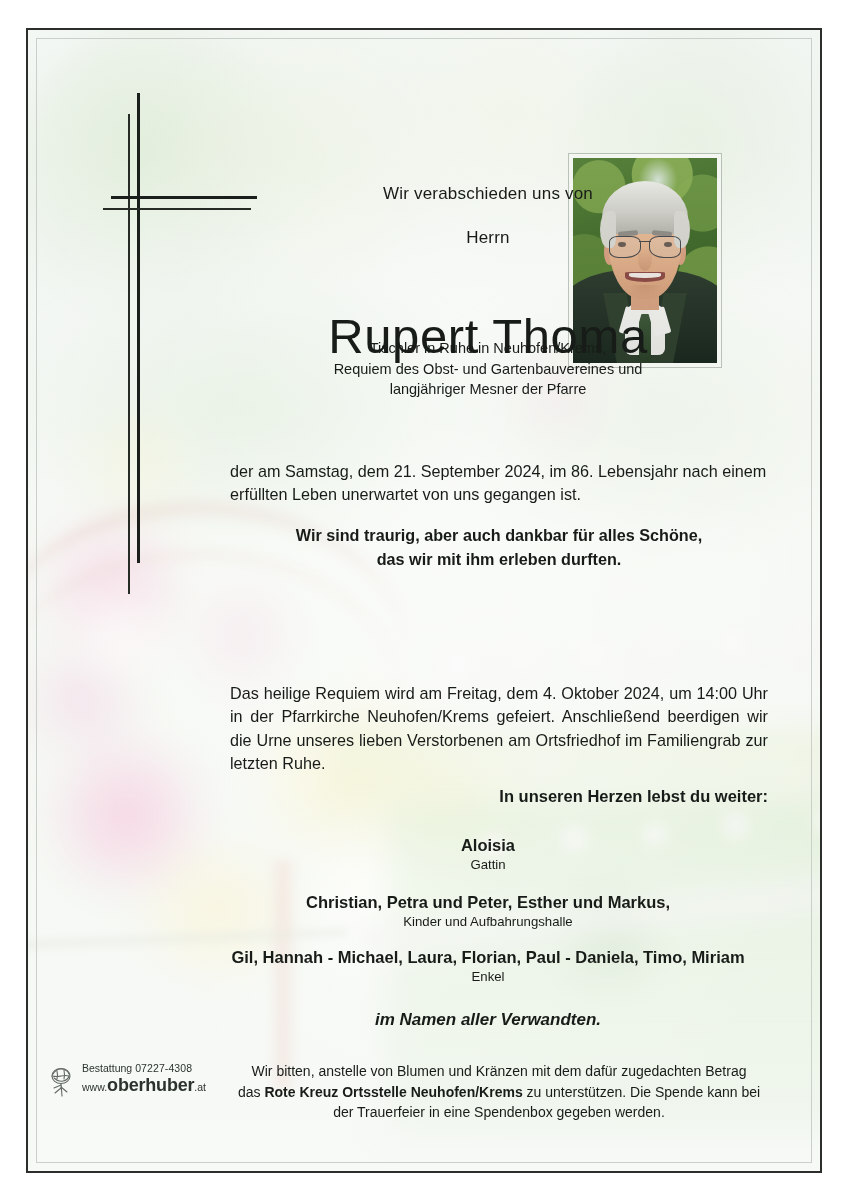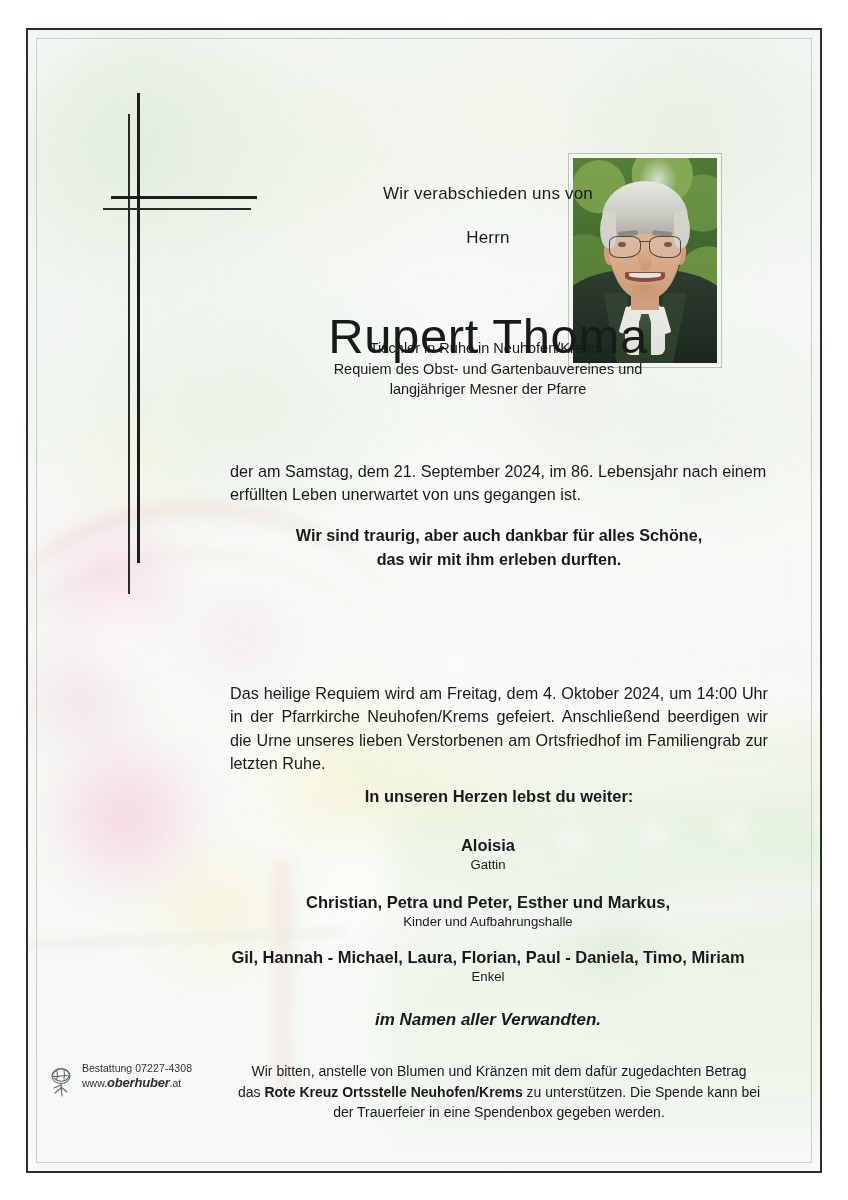--- a/index.html
+++ b/index.html
@@ -250,21 +250,21 @@
   .t-roles   {top:308px;font-size:14.5px;line-height:1.42;}
 
   .body-col{position:absolute;left:202px;width:538px;color:#181c18;}
   .p-just{text-align:justify;text-align-last:left;font-size:16.2px;line-height:1.45;}
   .p-left{text-align:left;font-size:16.2px;line-height:1.45;}
 
   .t-death   {top:430px;}
   .t-verse   {top:494px;font-size:16.2px;font-weight:bold;line-height:1.48;text-align:center;}
   .t-pray    {top:558px;}
   .t-requiem {top:652px;}
-  .t-hearts  {top:757px;font-size:16.5px;font-weight:bold;text-align:center;}
+  .t-hearts  {top:757px;font-size:16.5px;font-weight:bold;text-align:right;}
 
   .fam{position:absolute;left:170px;width:580px;text-align:center;color:#181c18;}
   .fam-name{font-size:16.5px;font-weight:bold;line-height:1.25;}
   .fam-rel {font-size:13.2px;font-weight:normal;line-height:1.3;}
   .f-1{top:805px;}
   .f-2{top:862px;}
   .f-3{top:917px;}
   .f-4{top:980px;font-size:17px;font-weight:bold;font-style:italic;}
 
   .t-donate{
@@ -273,21 +273,21 @@
   }
   .t-donate b{font-weight:bold;}
 
   
   .footer{position:absolute;left:20px;top:1032px;width:230px;height:46px;}
   .fl-mark{position:absolute;left:0;top:4px;width:30px;height:32px;opacity:.72;}
   .fl-txt{position:absolute;left:34px;top:0;}
   .fl-l1{font-size:10.5px;color:#2c332c;line-height:1.15;white-space:nowrap;}
   .fl-l1 .num{font-size:10.5px;letter-spacing:.1px;}
   .fl-l2{font-size:10px;color:#2c332c;line-height:1.2;white-space:nowrap;margin-top:1px;}
-  .fl-l2 .big{font-size:13px;font-weight:bold;letter-spacing:-.2px;font-style:italic;}
+  .fl-l2 .big{font-size:18px;font-weight:bold;letter-spacing:-.2px;}
   .fl-l2 .sm{font-size:10.5px;}
 </style>
 </head>
 <body>
 
 <div class="sheet">
 
   <div class="bg">
     <i class="b-tree1"></i>
       <i class="b-tree2"></i>

